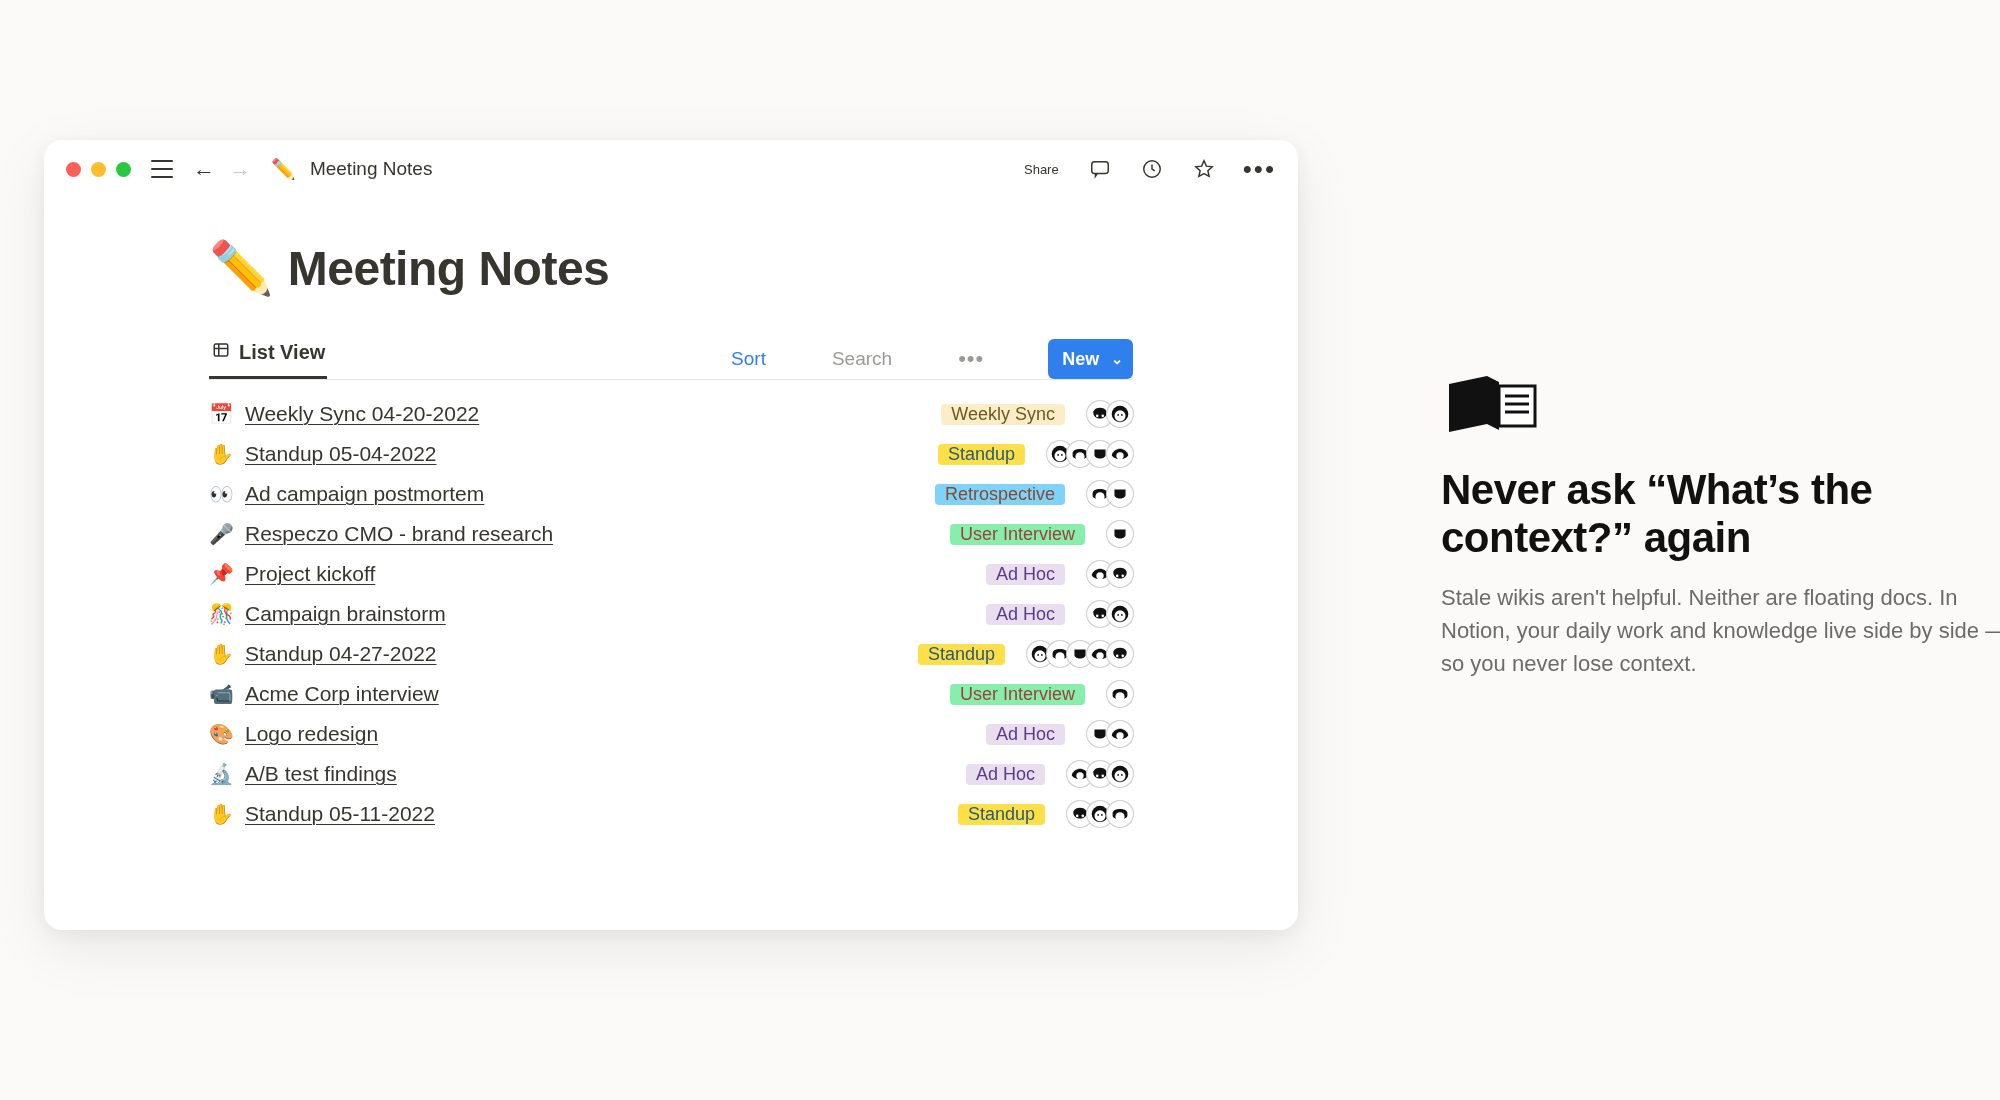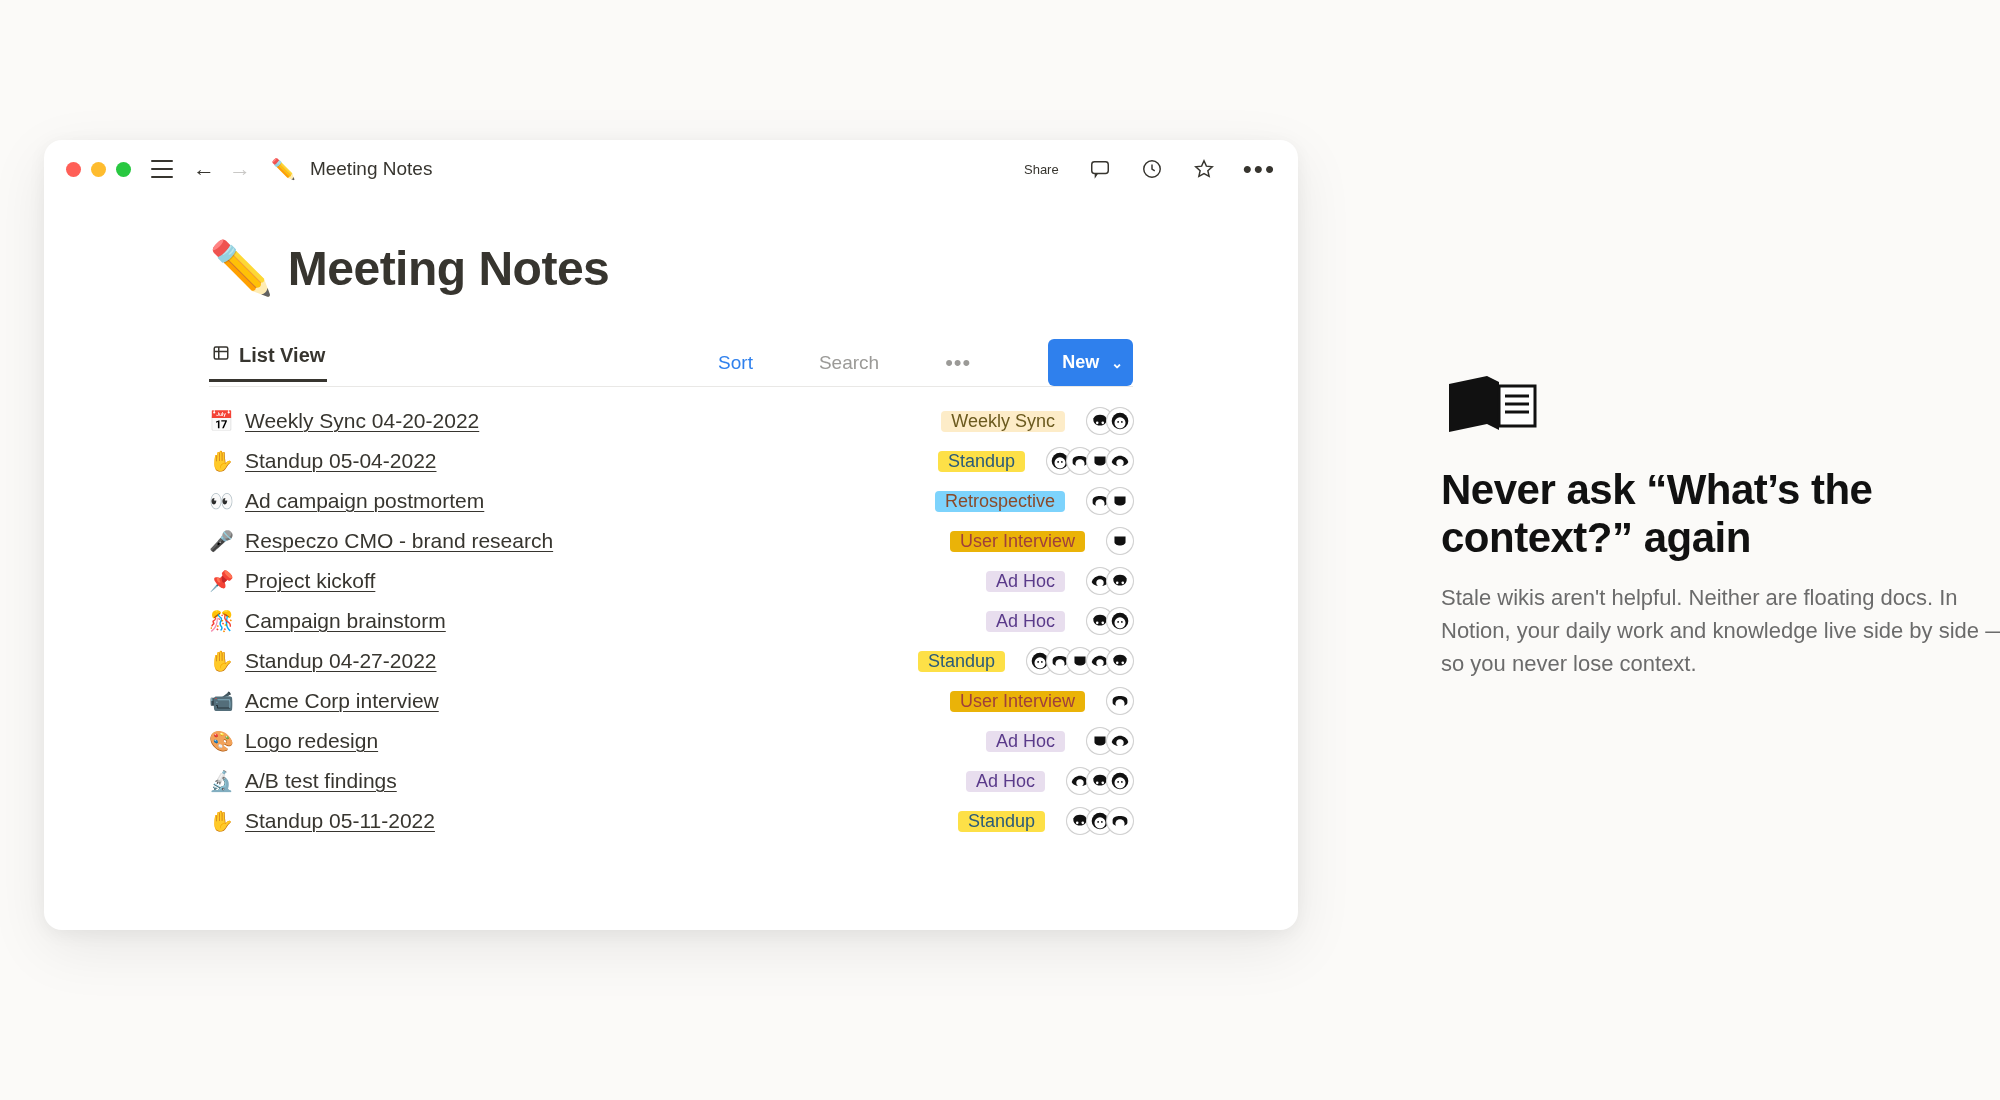--- a/index.html
+++ b/index.html
@@ -53,33 +53,33 @@
   .page-title h1{font-size:48px; font-weight:800; color:#37352f; letter-spacing:-0.5px;}
 
   .view-bar{ display:flex; align-items:center; border-bottom:1px solid #e9e8e6; padding-bottom:0;gap:44px; }
   .view-tab{ display:flex; align-items:center; gap:8px; padding:0 2px 12px 2px; border-bottom:3px solid #37352f; margin-bottom:-1px;}
   .view-tab .tab-icon{font-size:18px; width:20px; text-align:center;}
   .view-tab .tab-label{font-size:20px; font-weight:700; color:#37352f;}
   .vb-spacer{flex:1;}
   .vb-link{font-size:19px; margin-left:22px; color:#2f80ed; font-weight:400;}
   .vb-link.gray{color:#9b9a97;}
   .vb-dots{color:#9b9a97; font-size:22px; margin-left:22px; letter-spacing:1px;}
-  .new-btn{ margin-left:33px; background:#2f80ed; color:#fff; border-radius:6px; height:47px; display:flex; align-items:center; padding:0 10px 0 14px; gap:12px; font-size:18px; font-weight:600;}
+  .new-btn{ margin-left:20px; background:#2f80ed; color:#fff; border-radius:6px; height:40px; display:flex; align-items:center; padding:0 10px 0 14px; gap:12px; font-size:18px; font-weight:600;}
   .new-btn .caret{font-size:14px;}
 
   .rows{ padding-top:14px; }
   .row{ display:flex; align-items:center; padding:7px 0; gap:12px; }
   .row .r-emoji{ width:24px; font-size:20px; text-align:center; flex-shrink:0;}
   .row .r-title{ font-size:21px; color:#37352f; text-decoration:underline; text-decoration-thickness:1px; text-underline-offset:3px; font-weight:500;}
   .row .r-spacer{flex:1;}
   .tag{ font-size:18px; padding:0 10px; border-radius:4px; font-weight:500; white-space:nowrap;}
   .tag.weekly-sync{background:#fdecc8; color:#6b5a1f;}
   .tag.standup{background:#fde047; color:#2a5a7a;}
   .tag.retrospective{background:#7dd3fc; color:#8a4a2a;}
-  .tag.user-interview{background:#eab308; color:#a0403a;}
+  .tag.user-interview{background:#86efac; color:#a0403a;}
   .tag.ad-hoc{background:#e8deee; color:#5a3a8a;}
   .avatars{ display:flex; margin-left:10px; }
   .av{ width:26px; height:26px; border-radius:50%; background:#fff; border:1.5px solid #fff; box-shadow:0 0 0 1px #d0d0d0; display:flex; align-items:center; justify-content:center; font-size:15px; margin-left:-6px; overflow:hidden;}
   .av:first-child{margin-left:0;}
   .av svg{width:100%;height:100%;}
 
   
   .promo {
     position: absolute;
     left: 1441px; top: 370px;

